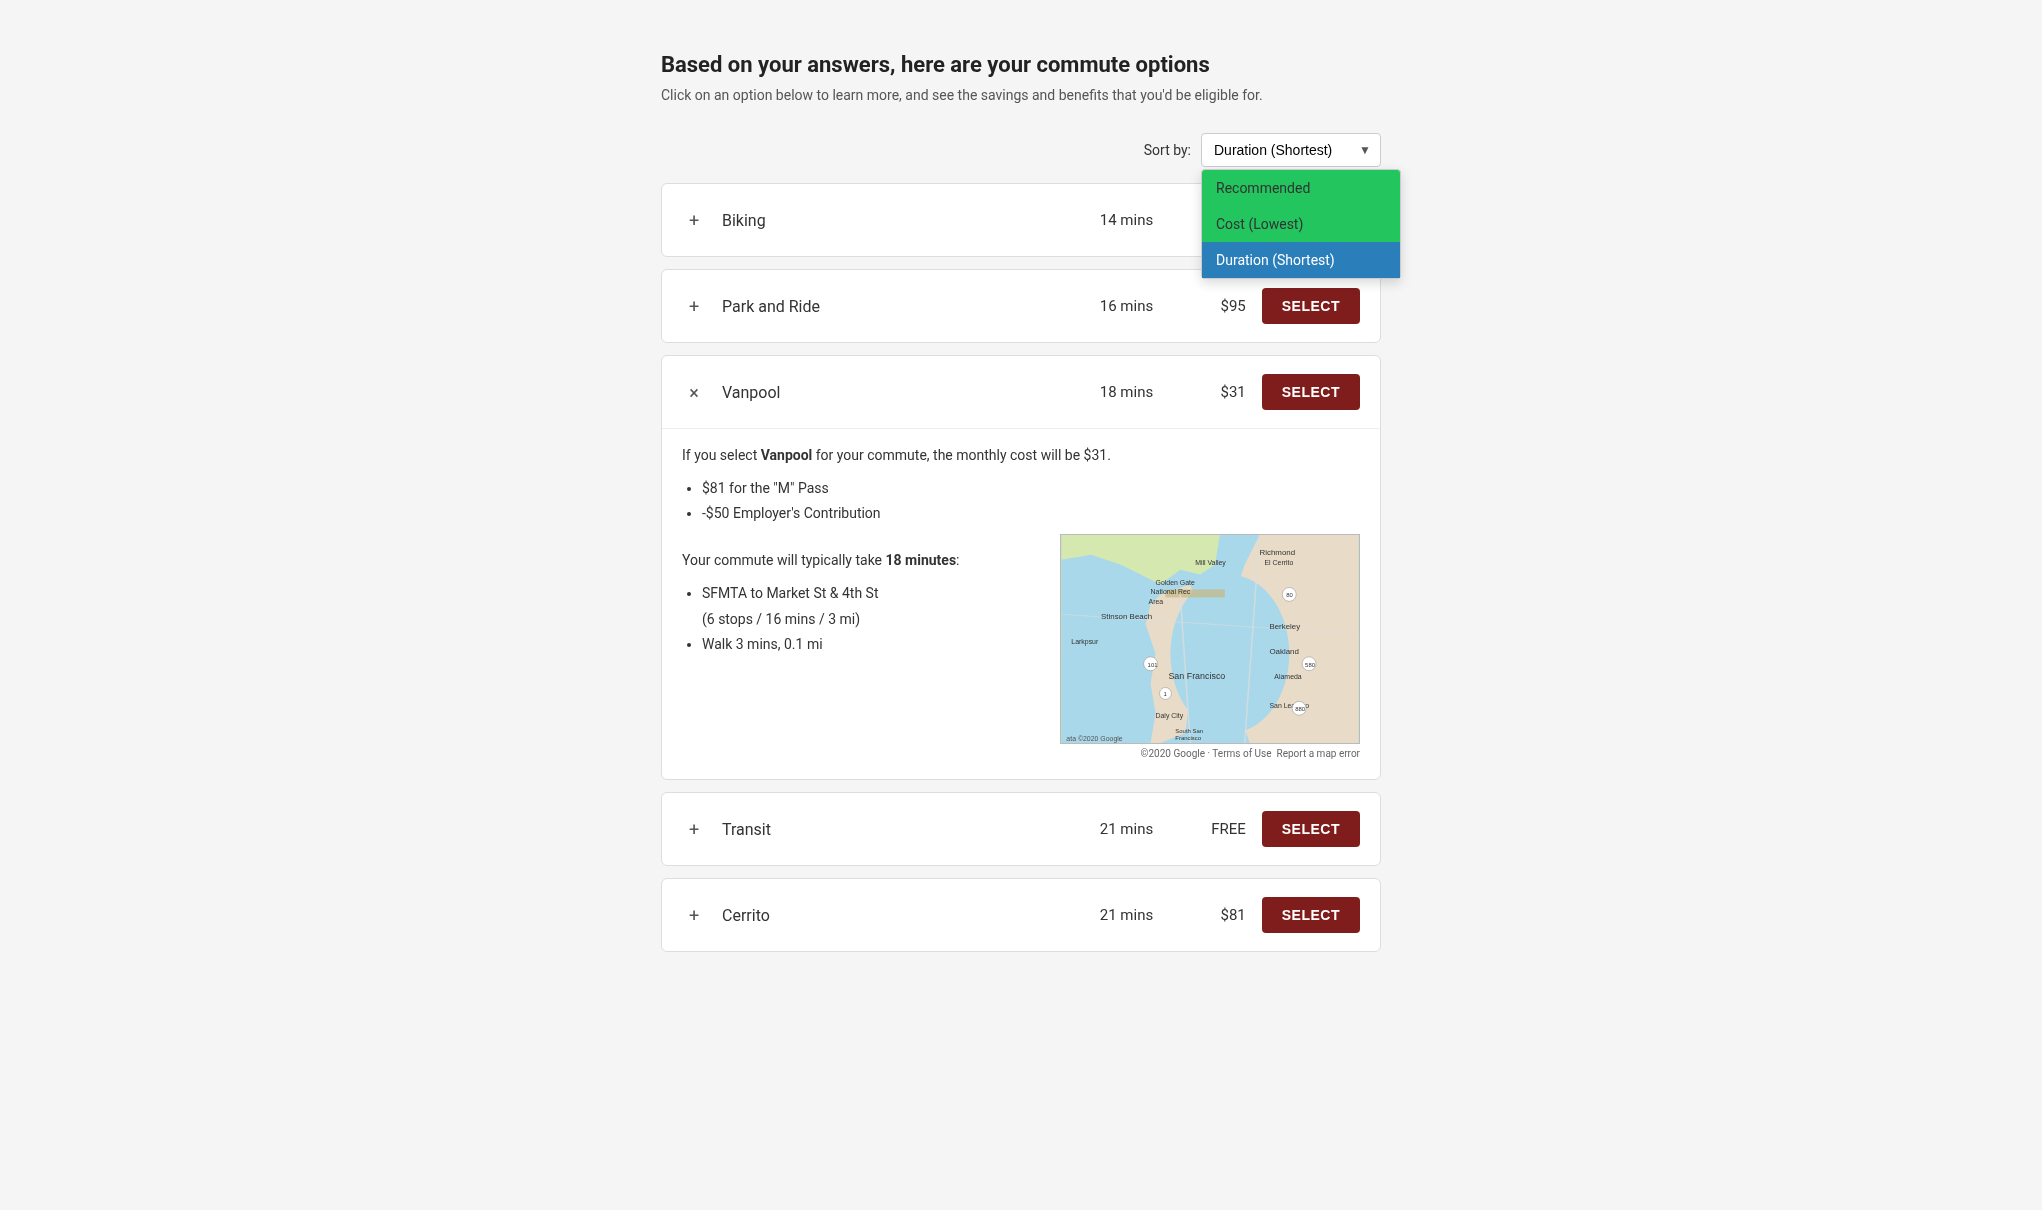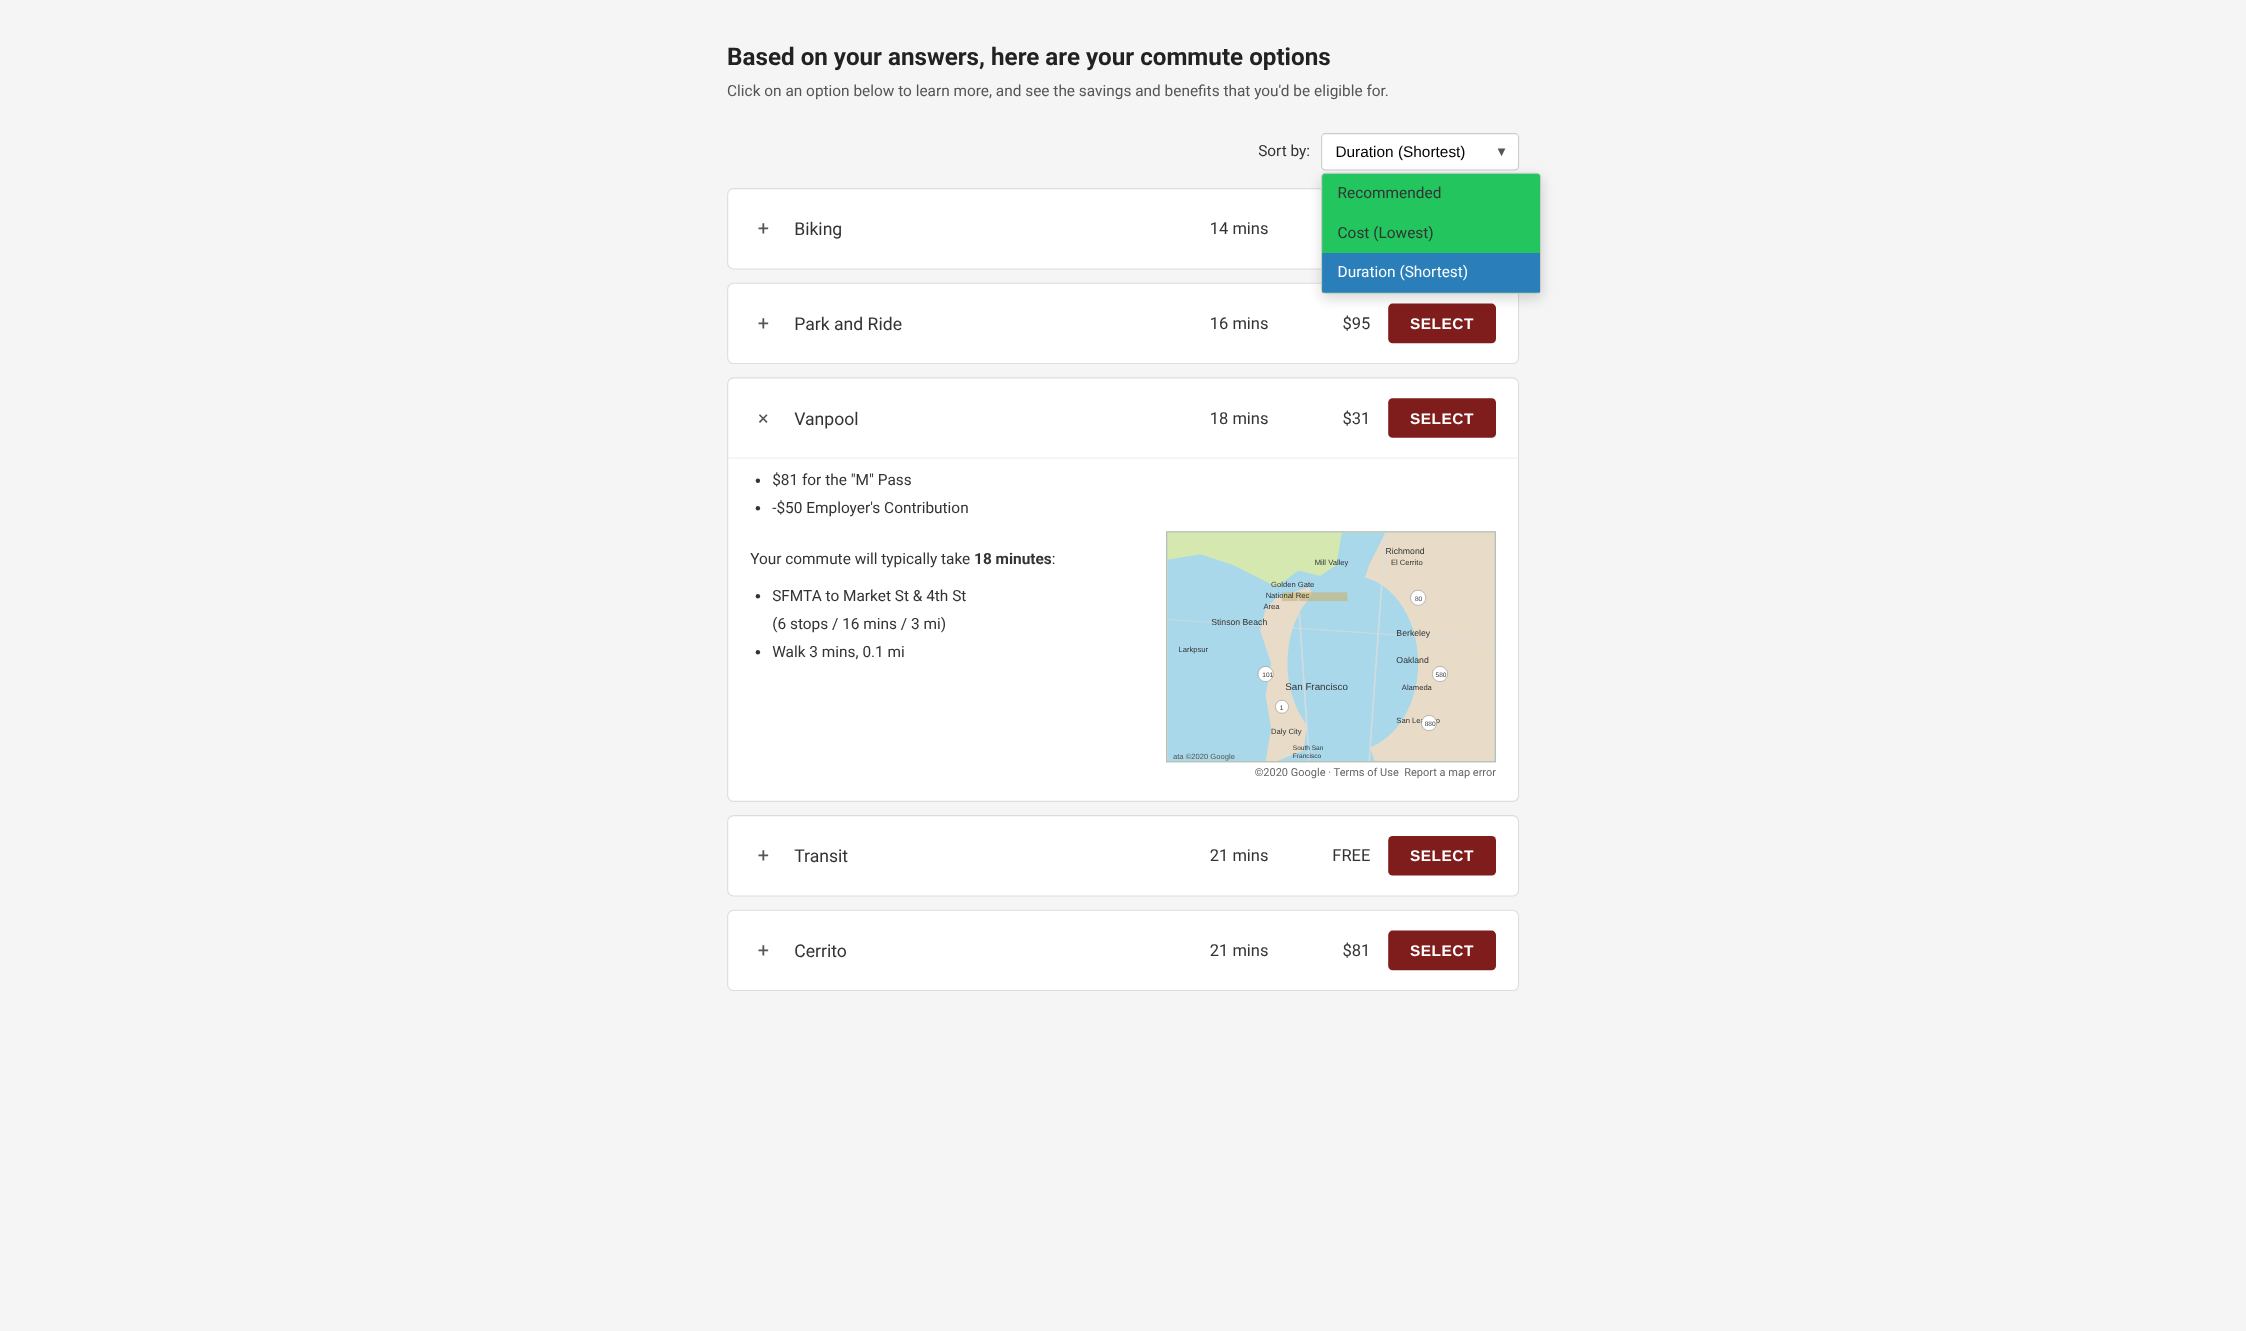--- a/index.html
+++ b/index.html
@@ -4,21 +4,21 @@
   <style>
     * { box-sizing: border-box; margin: 0; padding: 0; }
     body {
       font-family: -apple-system, BlinkMacSystemFont, 'Segoe UI', Roboto, sans-serif;
       background: #f5f5f5;
       min-height: 1210px;
       color: #333;
     }
     .page-container {
       max-width: 760px;
-      margin: 0 auto;
+      margin: 12px auto;
       padding: 40px 20px;
     }
     .page-title {
       font-size: 22px;
       font-weight: 700;
       color: #222;
       margin-bottom: 10px;
     }
     .page-subtitle {
       font-size: 14px;
@@ -226,20 +226,21 @@
 
   <div class="commute-card">
     <div class="commute-row">
       <span class="toggle-icon">×</span>
       <span class="commute-name">Vanpool</span>
       <span class="commute-duration">18 mins</span>
       <span class="commute-cost">$31</span>
       <button class="select-btn">SELECT</button>
     </div>
     <div class="expanded-content">
+      <p>If you select <span class="bold">Vanpool</span> for your commute, the monthly cost will be $31.</p>
       <ul>
         <li>$81 for the "M" Pass</li>
         <li>-$50 Employer's Contribution</li>
       </ul>
       <div class="map-and-text">
         <div class="text-section">
           <p>Your commute will typically take <span class="bold">18 minutes</span>:</p>
           <ul>
             <li>SFMTA to Market St &amp; 4th St<br>(6 stops / 16 mins / 3 mi)</li>
             <li>Walk 3 mins, 0.1 mi</li>

